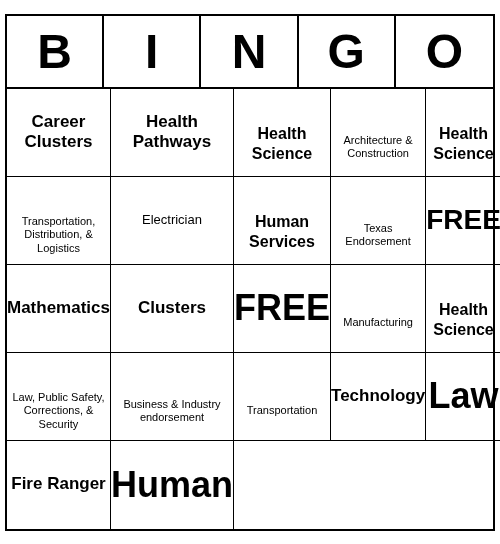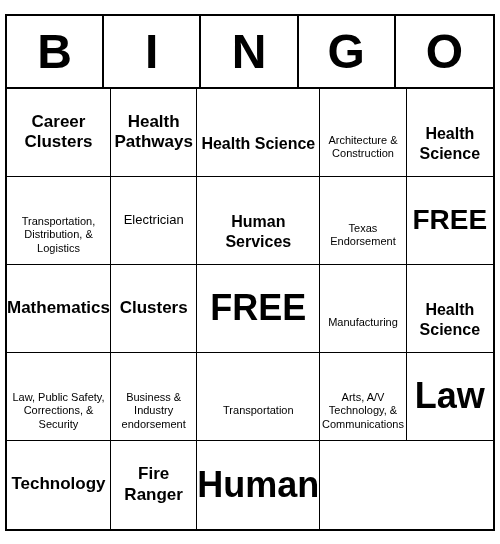--- a/index.html
+++ b/index.html
@@ -138,27 +138,24 @@
       <div class="bingo-cell">
         <span class="cell-text small">Law, Public Safety, Corrections, &amp; Security</span>
       </div>
       <div class="bingo-cell">
         <span class="cell-text small">Business &amp; Industry endorsement</span>
       </div>
       <div class="bingo-cell">
         <span class="cell-text small">Transportation</span>
       </div>
       <div class="bingo-cell">
-        <span class="cell-text small">Arts, A/V Technology, &amp; Communications</span>
+        <span class="cell-text medium">Technology</span>
       </div>
       <div class="bingo-cell">
         <span class="cell-text xxlarge">Law</span>
-      </div>
-      <div class="bingo-cell">
-        <span class="cell-text medium">Technology</span>
       </div>
       <div class="bingo-cell">
         <span class="cell-text medium">Fire Ranger</span>
       </div>
       <div class="bingo-cell">
         <span class="cell-text xxlarge">Human</span>
       </div>
     </div>
 </div>
 

